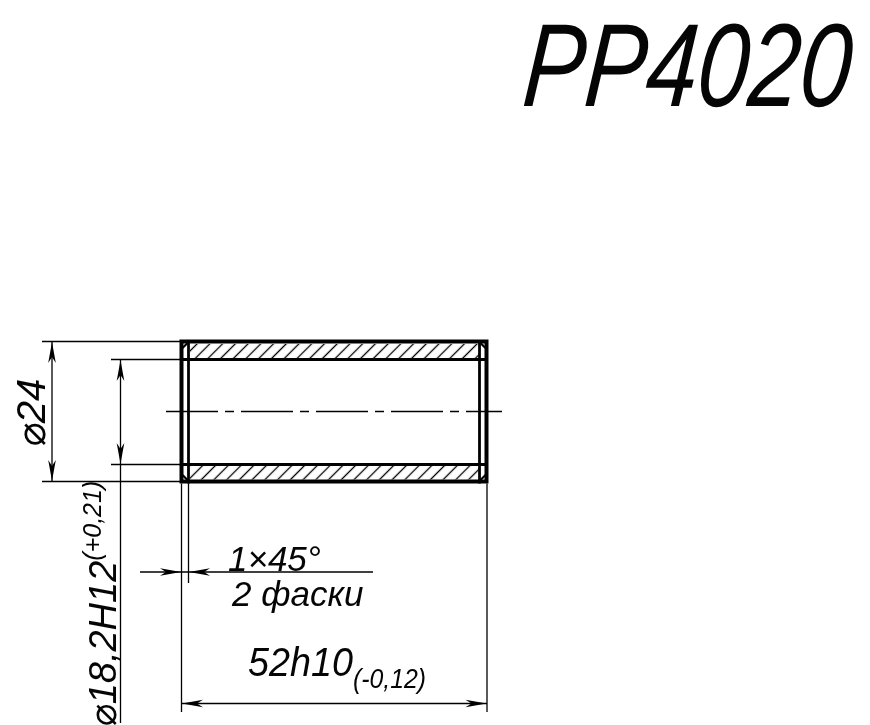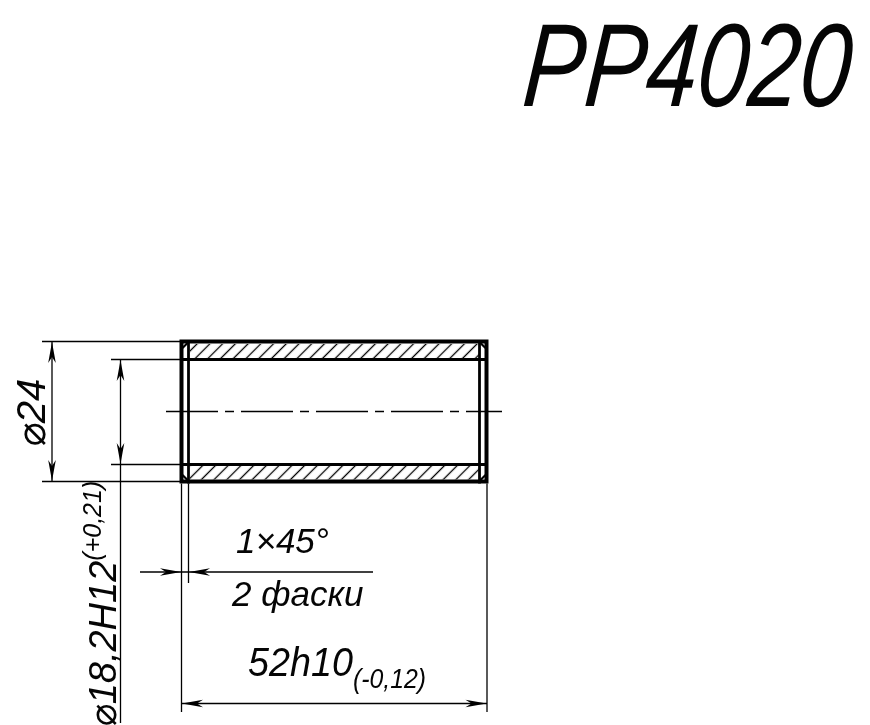--- a/index.html
+++ b/index.html
@@ -49,23 +49,22 @@
     line-height: 54px;
     text-align: center;
     font-size: 38px;
     transform: rotate(-90deg);
   }
   #phi18-label .sup {
     font-size: 25px;
     vertical-align: 15px;
   }
   #chamfer-label {
-    left: 228px; top: 523px;
+    left: 228px; top: 541px;
     font-size: 35px;
-    margin-left: 8px;
   }
   #chamfer-note {
     left: 232px; top: 576px;
     font-size: 35px;
     text-align: right;
   }
   #length-label {
     left: 248px; top: 642px;
     font-size: 41px;
     transform: scaleX(0.92);

